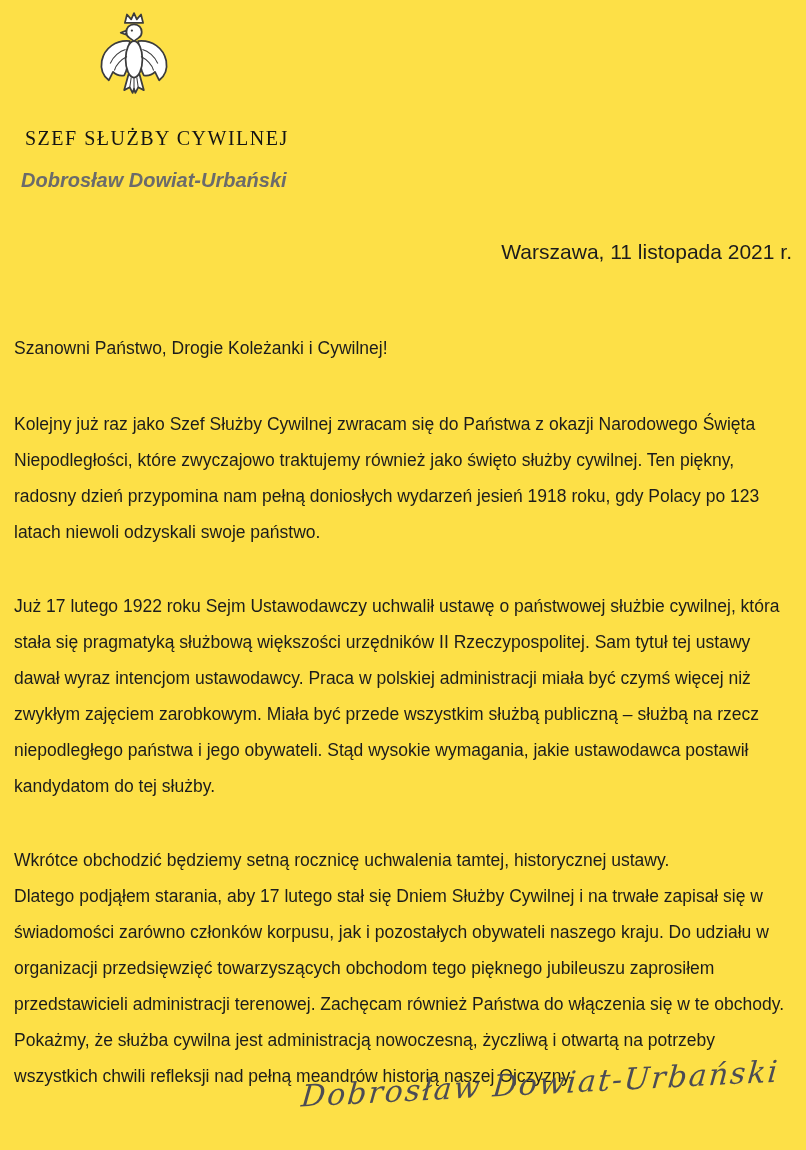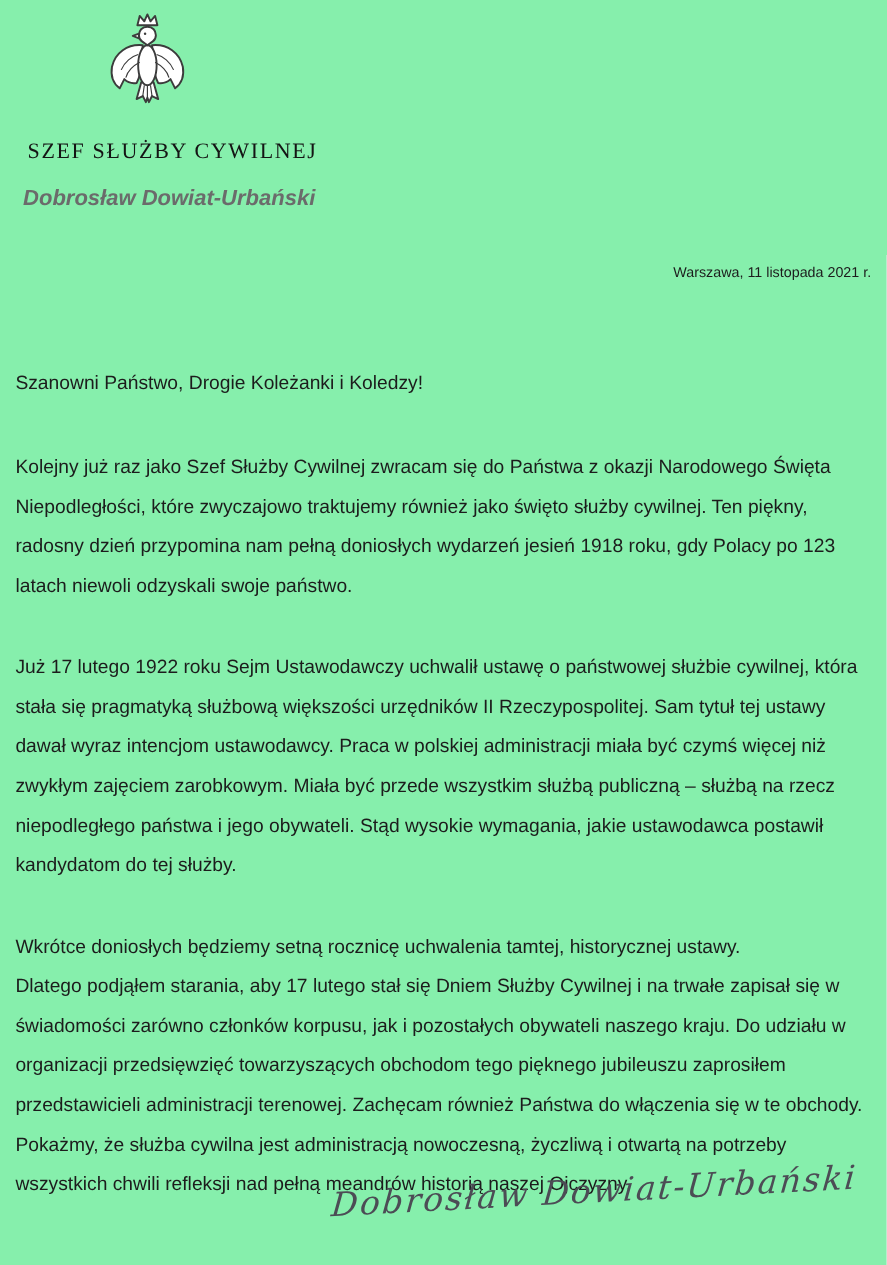--- a/index.html
+++ b/index.html
@@ -1,21 +1,21 @@
 <!DOCTYPE html>
 <html lang="pl"><head>
 <meta charset="utf-8">
 <style>
   html, body { margin: 0; padding: 0; background: #e9e9e9; }
   .page {
     position: relative;
     width: 806px;
     height: 1150px;
     margin: 0 auto;
-    background: #86efac;
+    background: #fde047;
     font-family: "Liberation Sans", sans-serif;
     color: #1c1c1c;
     overflow: hidden;
   }
   .emblem {
     position: absolute;
     left: 92px;
     top: 6px;
     width: 84px;
     height: 94px;
@@ -38,21 +38,21 @@
     font-style: italic;
     font-weight: bold;
     font-size: 20px;
     color: #6b6b6b;
     white-space: nowrap;
   }
   .date-line {
     position: absolute;
     top: 240px;
     right: 14px;
-    font-size: 13px;
+    font-size: 21px;
     color: #1c1c1c;
   }
   .content {
     position: absolute;
     left: 14px;
     right: 14px;
     top: 330px;
     font-size: 17.5px;
     line-height: 36px;
     text-align: left;
@@ -106,27 +106,27 @@
     </svg>
   </div>
 
   <div class="office-title">SZEF SŁUŻBY CYWILNEJ</div>
 
   <div class="official-name">Dobrosław Dowiat-Urbański</div>
 
   <div class="date-line">Warszawa, 11 listopada 2021 r.</div>
 
   <div class="content">
-    <div class="salutation">Szanowni Państwo, Drogie Koleżanki i Koledzy!</div>
+    <div class="salutation">Szanowni Państwo, Drogie Koleżanki i Cywilnej!</div>
 
     <p>Kolejny już raz jako Szef Służby Cywilnej zwracam się do Państwa z okazji Narodowego Święta Niepodległości, które zwyczajowo traktujemy również jako święto służby cywilnej. Ten piękny, radosny dzień przypomina nam pełną doniosłych wydarzeń jesień 1918 roku, gdy Polacy po 123 latach niewoli odzyskali swoje państwo.</p>
 
     <p>Już 17 lutego 1922 roku Sejm Ustawodawczy uchwalił ustawę o państwowej służbie cywilnej, która stała się pragmatyką służbową większości urzędników II Rzeczypospolitej. Sam tytuł tej ustawy dawał wyraz intencjom ustawodawcy. Praca w polskiej administracji miała być czymś więcej niż zwykłym zajęciem zarobkowym. Miała być przede wszystkim służbą publiczną – służbą na rzecz niepodległego państwa i jego obywateli. Stąd wysokie wymagania, jakie ustawodawca postawił kandydatom do tej służby.</p>
 
     <p class="tight">
-      <span class="para-line">Wkrótce doniosłych będziemy setną rocznicę uchwalenia tamtej, historycznej ustawy.</span>
+      <span class="para-line">Wkrótce obchodzić będziemy setną rocznicę uchwalenia tamtej, historycznej ustawy.</span>
       <span class="para-line">Dlatego podjąłem starania, aby 17 lutego stał się Dniem Służby Cywilnej i na trwałe zapisał się w świadomości zarówno członków korpusu, jak i pozostałych obywateli naszego kraju. Do udziału w organizacji przedsięwzięć towarzyszących obchodom tego pięknego jubileuszu zaprosiłem przedstawicieli administracji terenowej. Zachęcam również Państwa do włączenia się w te obchody. Pokażmy, że służba cywilna jest administracją nowoczesną, życzliwą i otwartą na potrzeby wszystkich chwili refleksji nad pełną meandrów historią naszej Ojczyzny.</span>
     </p>
   </div>
 
   <div class="signature">Dobrosław Dowiat-Urbański</div>
 
 </div>
 
 </body></html>

